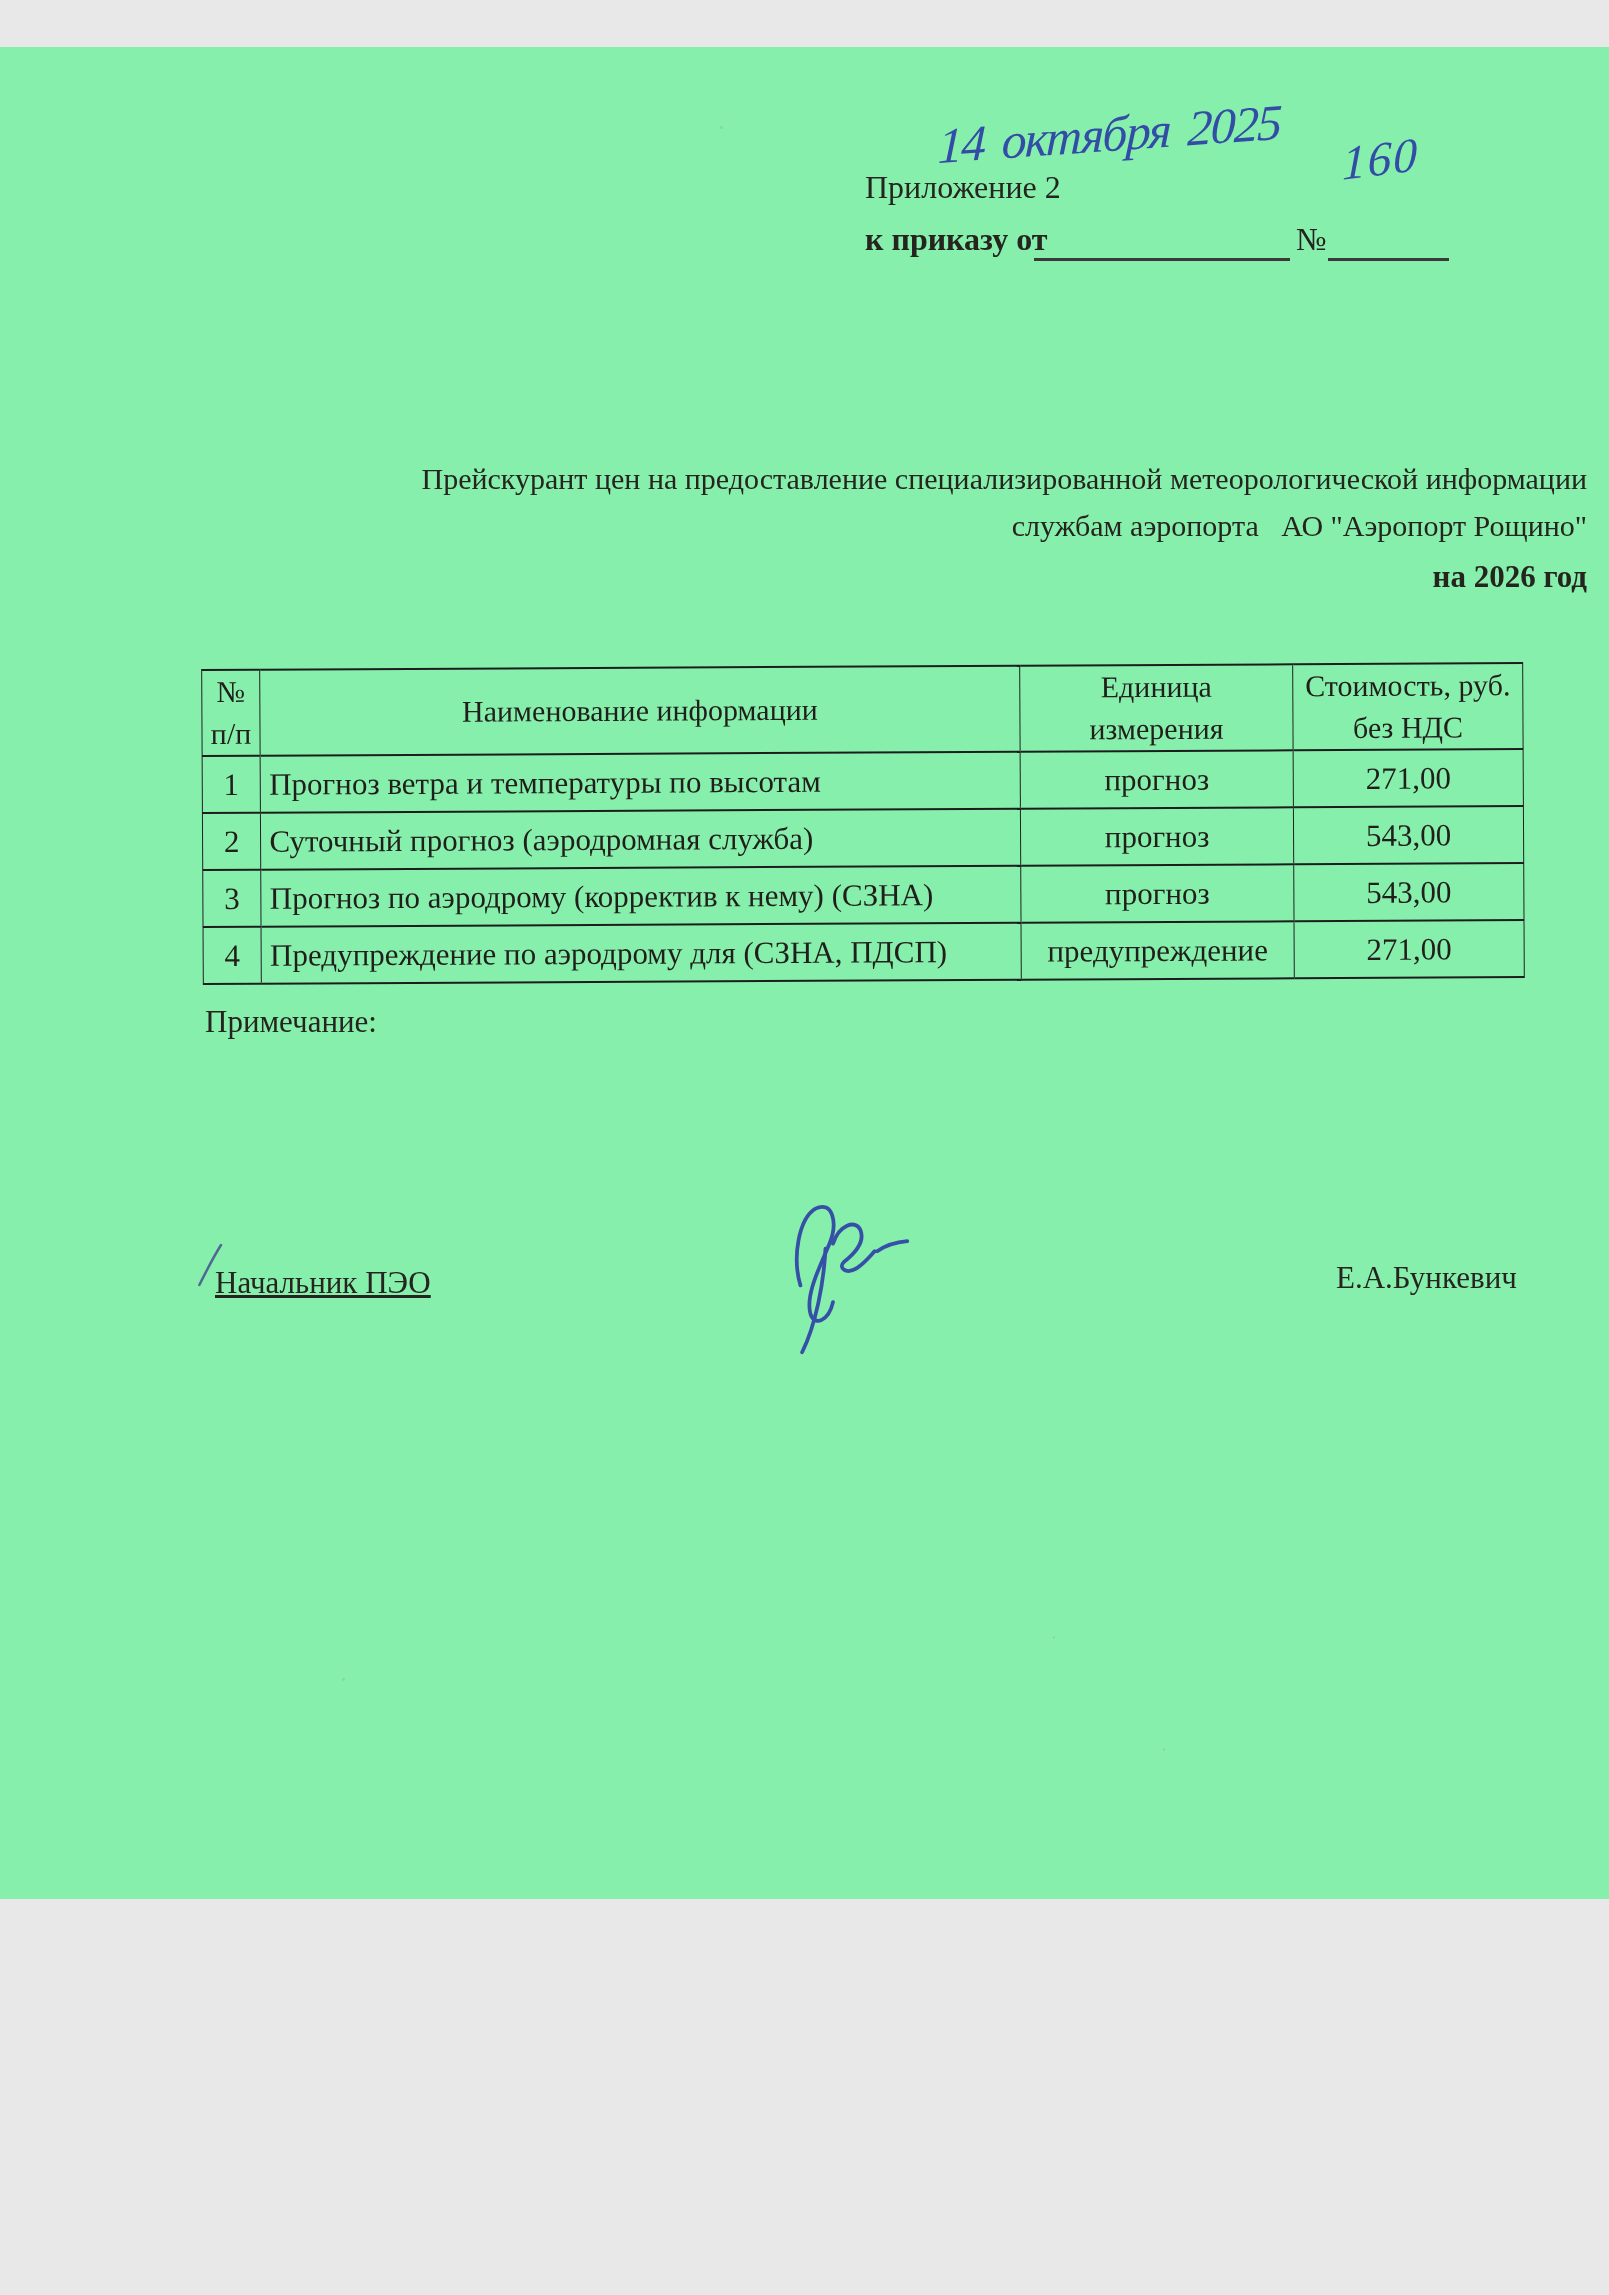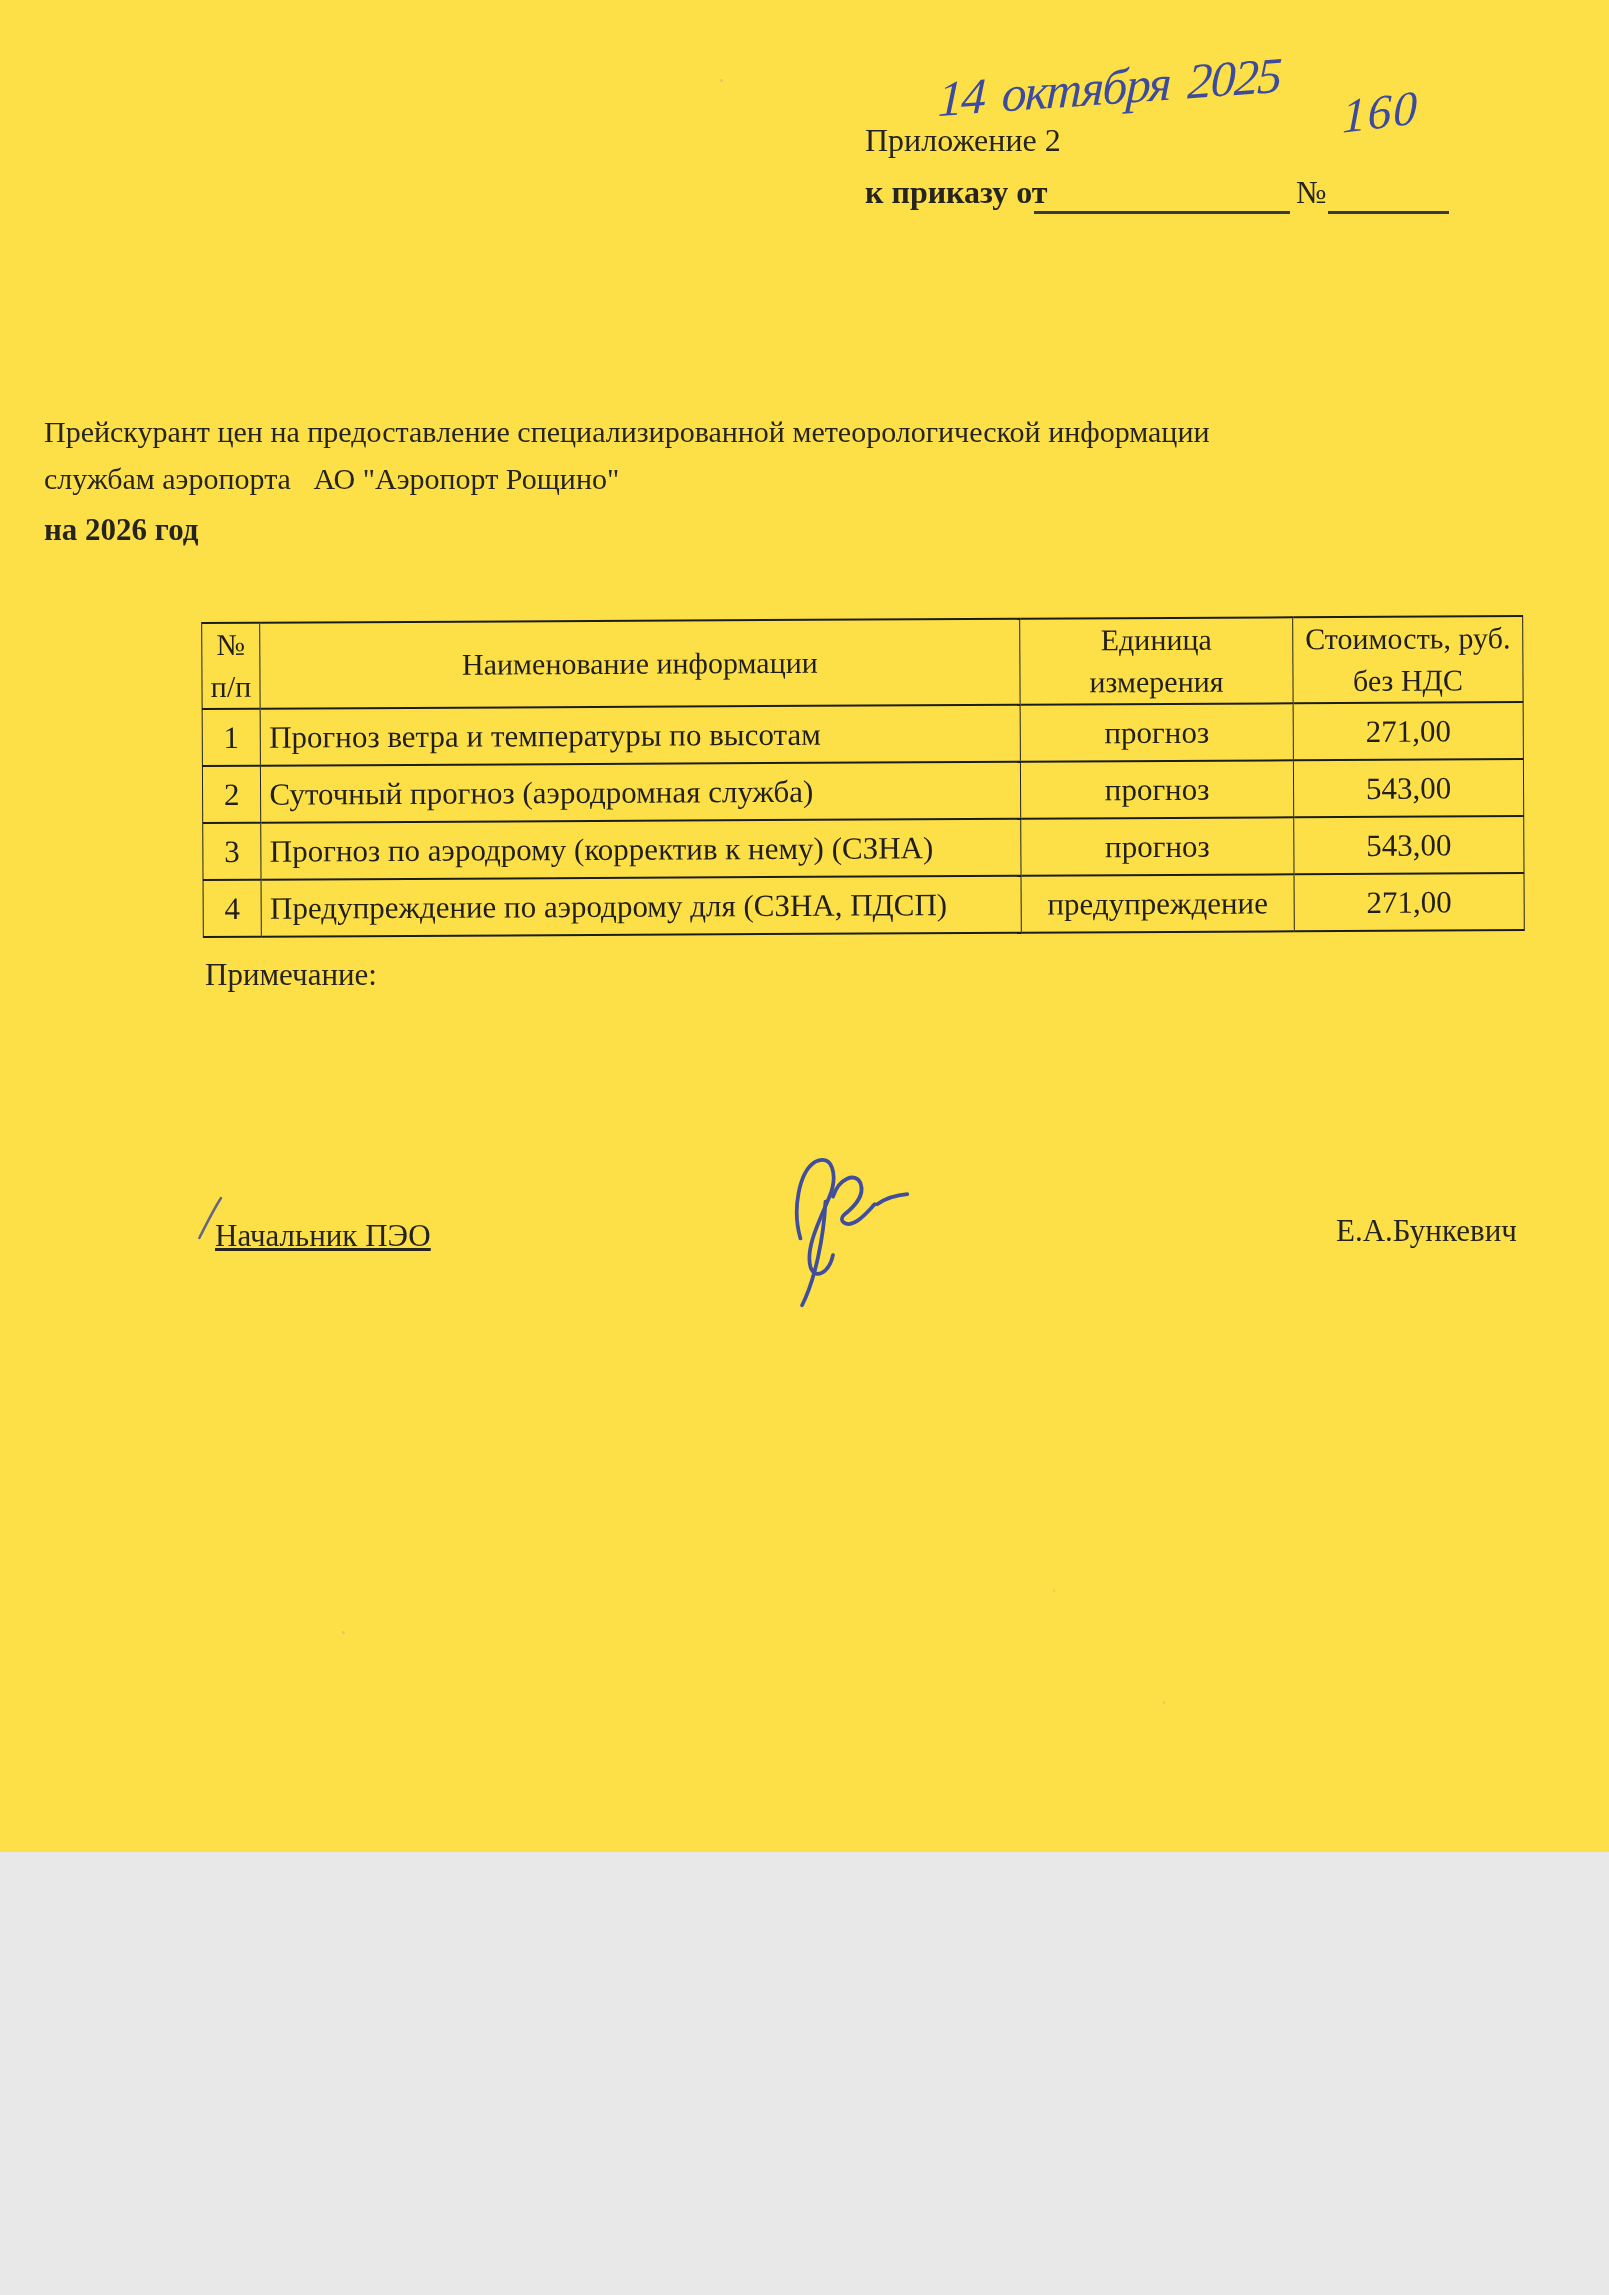--- a/index.html
+++ b/index.html
@@ -1,22 +1,23 @@
 <!DOCTYPE html>
 <html lang="ru" style="font-size:13.4px"><head>
 <meta charset="utf-8">
 <style>
   html,body{margin:0;padding:0;background:#e8e8e8;}
   .page{
     position:relative;
     width:1610px;height:1852px;
-    background:#fde047;
+    background:#86efac;
     overflow:hidden;
     font-family:"Liberation Serif","DejaVu Serif",serif;
     color:#26241f;
+    margin-top:47px;
   }
   
   .appendix-line1{position:absolute;left:865px;top:122px;font-size:32px;white-space:nowrap;}
   .appendix-line2{position:absolute;left:865px;top:174px;font-size:32px;white-space:nowrap;font-weight:bold;}
   .blank-line{position:absolute;top:211px;height:2.5px;background:#3a3a3a;}
   .blank-line.l1{left:1034px;width:256px;}
   .blank-line.l2{left:1328px;width:121px;}
   .num-sign{position:absolute;left:1296px;top:174px;font-size:32px;}
   .ink{color:#2d3fa6;}
   .hw-date{
@@ -24,21 +25,21 @@
     font-size:50px;font-style:italic;letter-spacing:-1.7px;word-spacing:6.7px;
     transform:rotate(-4deg) skewX(-6deg);transform-origin:left bottom;
     white-space:nowrap;opacity:.92;
   }
   .hw-number{
     position:absolute;left:1342px;top:84px;
     font-size:48px;font-style:italic;letter-spacing:1.7px;
     transform:rotate(-7deg) skewX(-8deg);opacity:.92;white-space:nowrap;
   }
   
-  .title{position:absolute;left:44px;top:415px;width:1537px;text-align:left;font-size:30px;line-height:33px;}
+  .title{position:absolute;left:50px;top:415px;width:1537px;text-align:right;font-size:30px;line-height:33px;}
   .title-line2{margin-top:14px;white-space:pre;}
   .title-line3{margin-top:18.4px;font-weight:bold;font-size:31px;}
   
   .price-table{
     position:absolute;left:202px;top:622px;
     border-collapse:collapse;table-layout:fixed;
     transform:rotate(-0.3deg);transform-origin:0 50%;
     font-size:31px;color:#211f1b;
   }
   .price-table col.c-num{width:58px;}

